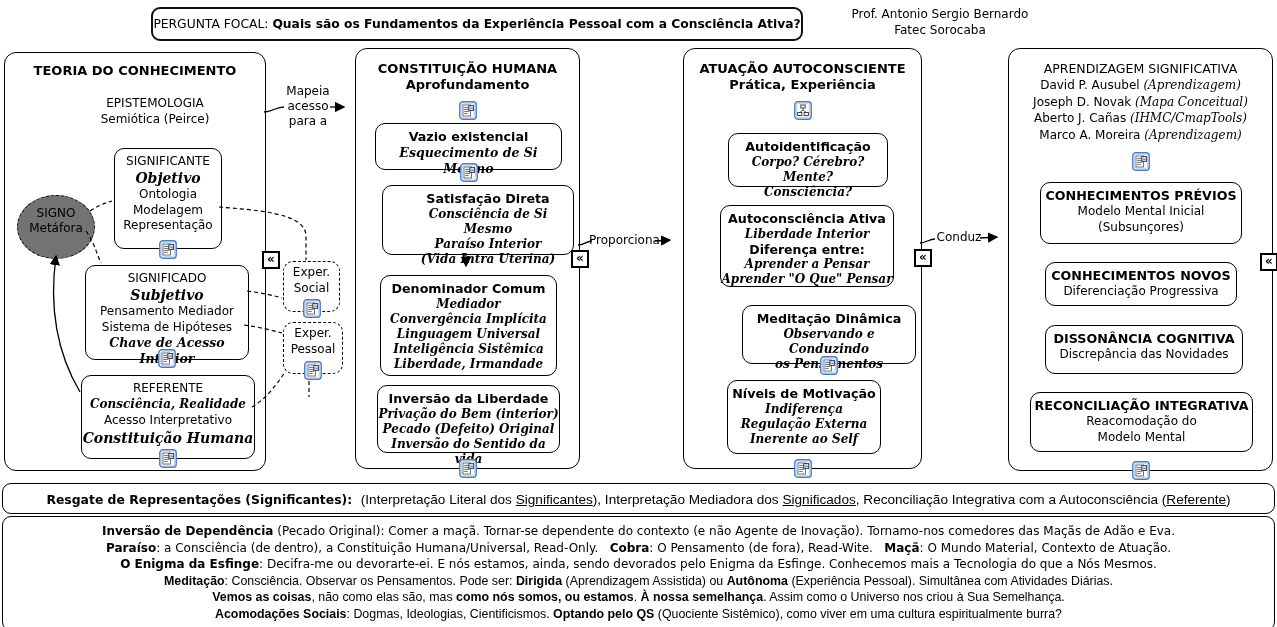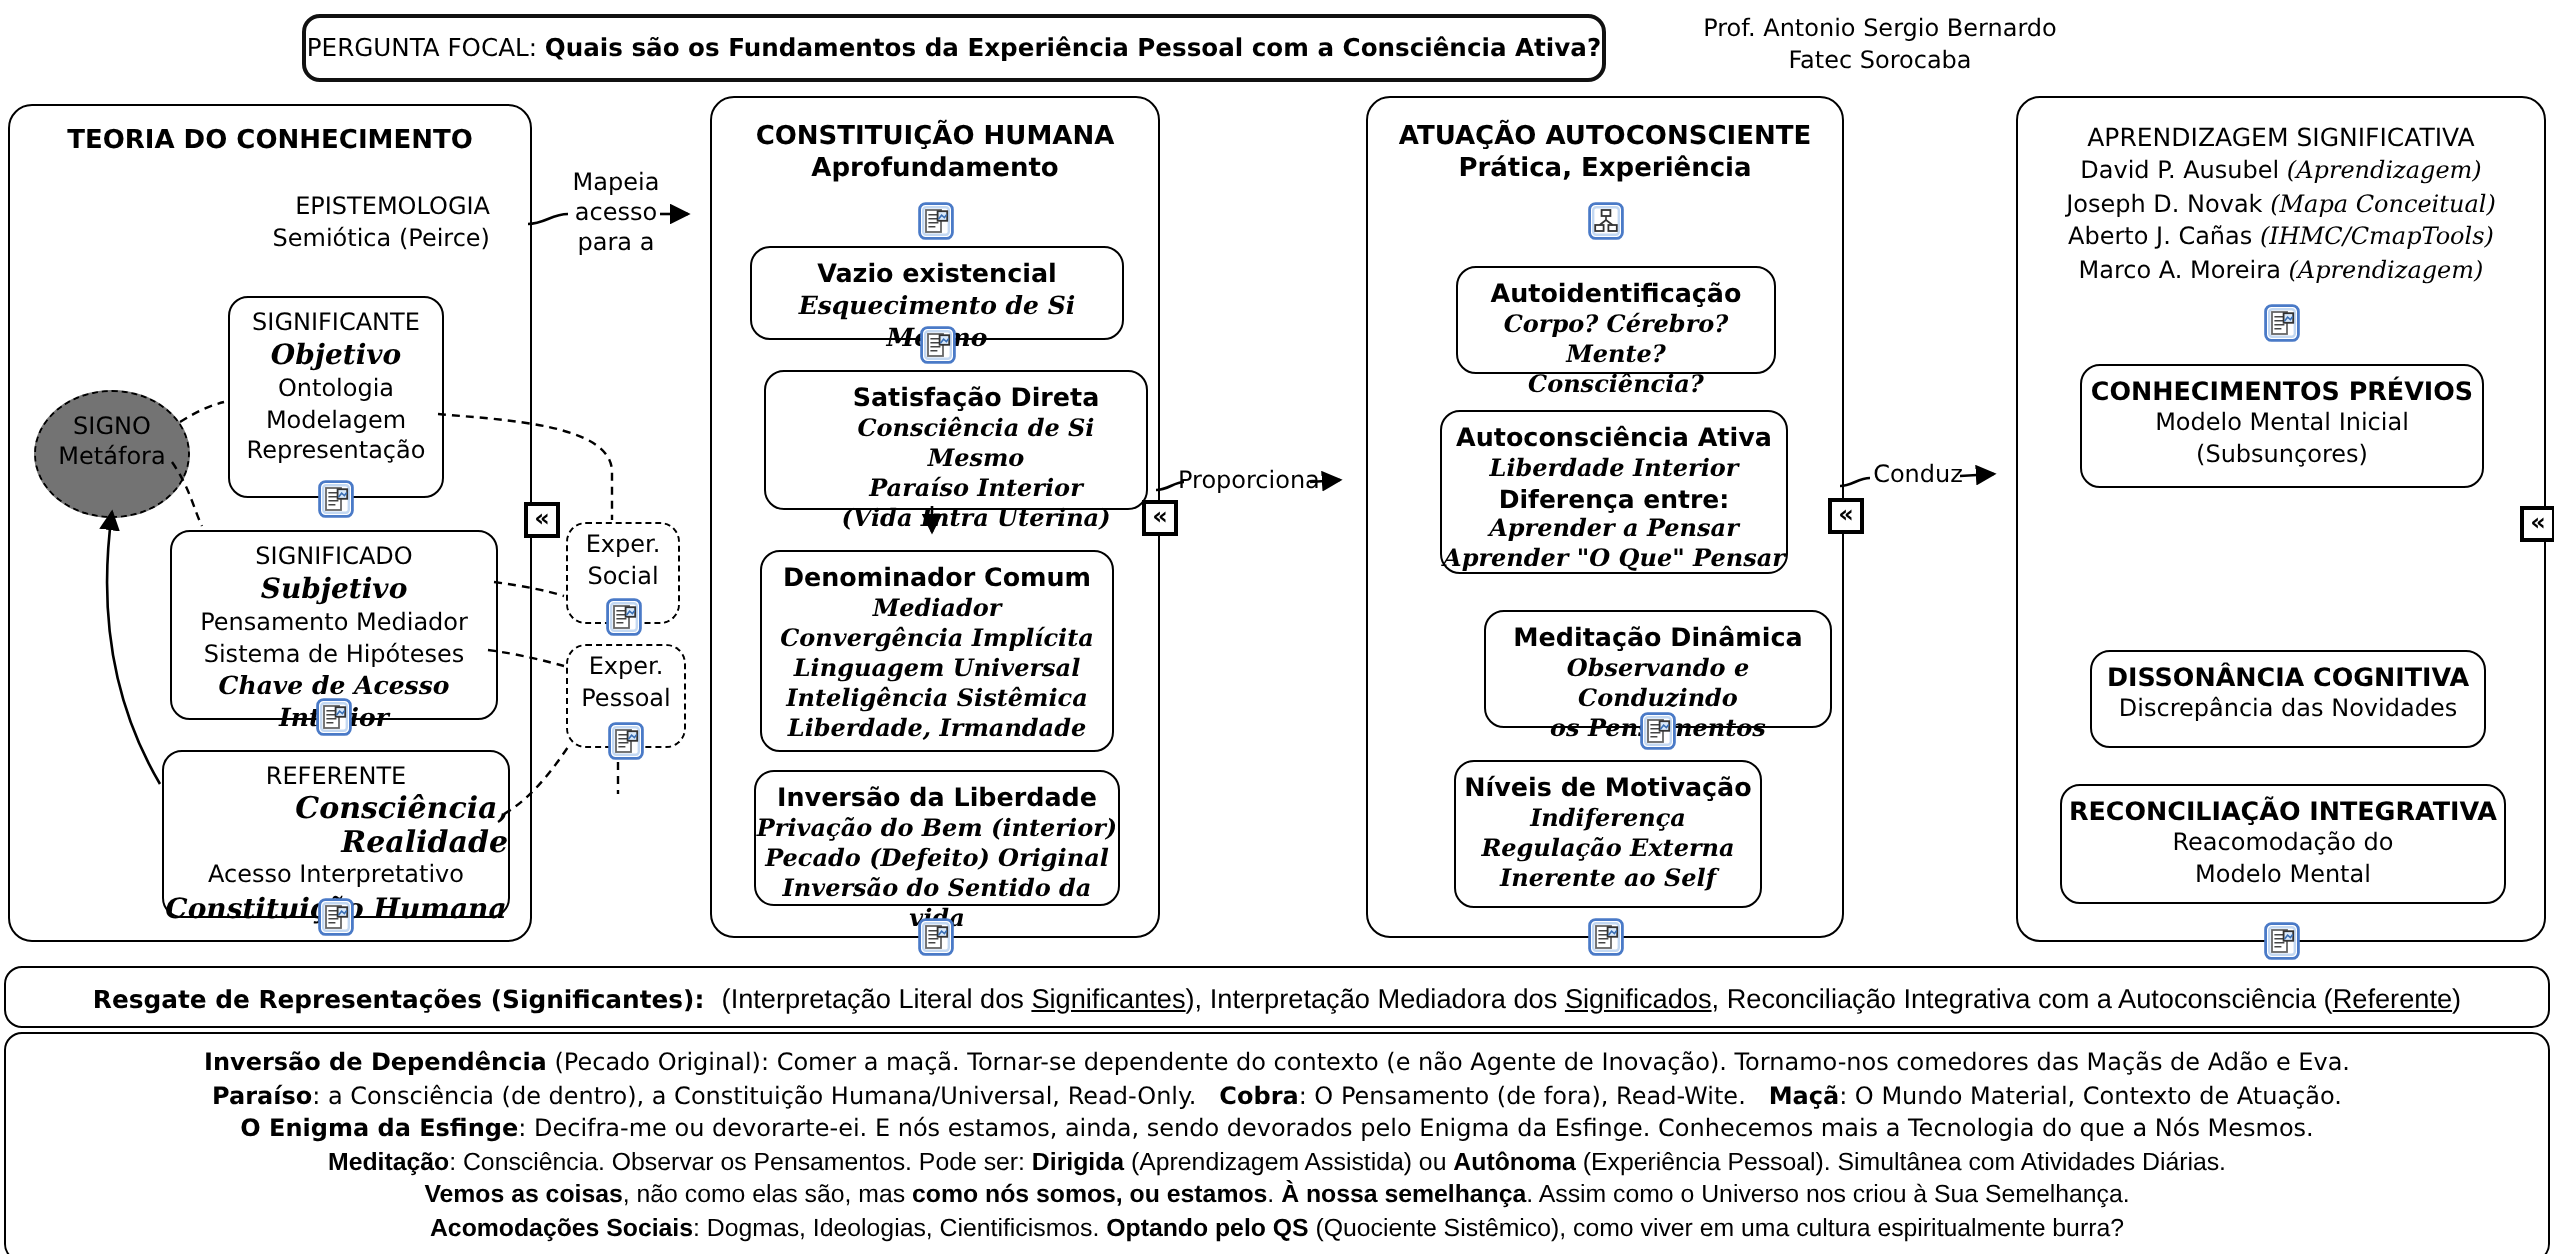--- a/index.html
+++ b/index.html
@@ -73,21 +73,21 @@
     <span>PERGUNTA FOCAL:&nbsp;</span>
       <span class="q">Quais são os Fundamentos da Experiência Pessoal com a Consciência Ativa?</span>
   </div>
   <div class="author" style="left:845px;top:6px;width:190px;">
     <div>Prof. Antonio Sergio Bernardo</div>
     <div>Fatec Sorocaba</div>
   </div>
 
   <div class="col" style="left:4px;top:52px;width:260px;height:417px;">
     <div class="coltitle" style="top:10px;">TEORIA DO CONHECIMENTO</div>
-    <div class="nl" style="position:absolute;left:60px;top:42px;width:180px;text-align:right;line-height:16px;">EPISTEMOLOGIA
+    <div class="nl" style="position:absolute;left:60px;top:42px;width:180px;text-align:center;line-height:16px;">EPISTEMOLOGIA
 Semiótica (Peirce)</div>
 
     <div class="ellipse" style="left:12px;top:142px;width:76px;height:52px;">SIGNO
 Metáfora</div>
 
     <div class="node" style="left:109px;top:95px;width:106px;height:99px;">
       <div class="n1t">SIGNIFICANTE</div>
       <div class="script big">Objetivo</div>
       <div class="nl">Ontologia
 Modelagem
@@ -107,21 +107,21 @@
       <div class="script med">Chave de Acesso Interior</div>
       <span class="iconb" style="left:50%;margin-left:-9px;bottom:-9px;">
           <svg viewBox="0 0 18 19">
             <use href="#resicon" xlink:href="#resicon"></use>
           </svg>
         </span>
     </div>
 
     <div class="node" style="left:76px;top:322px;width:172px;height:82px;">
       <div class="n1t">REFERENTE</div>
-      <div class="script" style="font-size:15px;line-height:17px;text-align:right;">Consciência, Realidade</div>
+      <div class="script" style="font-size:12px;line-height:17px;">Consciência, Realidade</div>
       <div class="nl">Acesso Interpretativo</div>
       <div class="script big">Constituição Humana</div>
       <span class="iconb" style="left:50%;margin-left:-9px;bottom:-10px;">
           <svg viewBox="0 0 18 19">
             <use href="#resicon" xlink:href="#resicon"></use>
           </svg>
         </span>
     </div>
   </div>
 
@@ -256,20 +256,24 @@
     <span class="iconb" style="left:50%;margin-left:-9px;top:103px;">
         <svg viewBox="0 0 18 19">
           <use href="#resicon" xlink:href="#resicon"></use>
         </svg>
       </span>
 
     <div class="node" style="left:31px;top:133px;width:200px;height:60px;">
       <div class="bt">CONHECIMENTOS PRÉVIOS</div>
       <div class="nl">Modelo Mental Inicial
 (Subsunçores)</div>
+    </div>
+    <div class="node" style="left:36px;top:213px;width:190px;height:42px;">
+      <div class="bt">CONHECIMENTOS NOVOS</div>
+      <div class="nl">Diferenciação Progressiva</div>
     </div>
     <div class="node" style="left:36px;top:276px;width:196px;height:47px;">
       <div class="bt">DISSONÂNCIA COGNITIVA</div>
       <div class="nl">Discrepância das Novidades</div>
     </div>
     <div class="node" style="left:21px;top:343px;width:221px;height:58px;">
       <div class="bt">RECONCILIAÇÃO INTEGRATIVA</div>
       <div class="nl">Reacomodação do
 Modelo Mental</div>
     </div>

